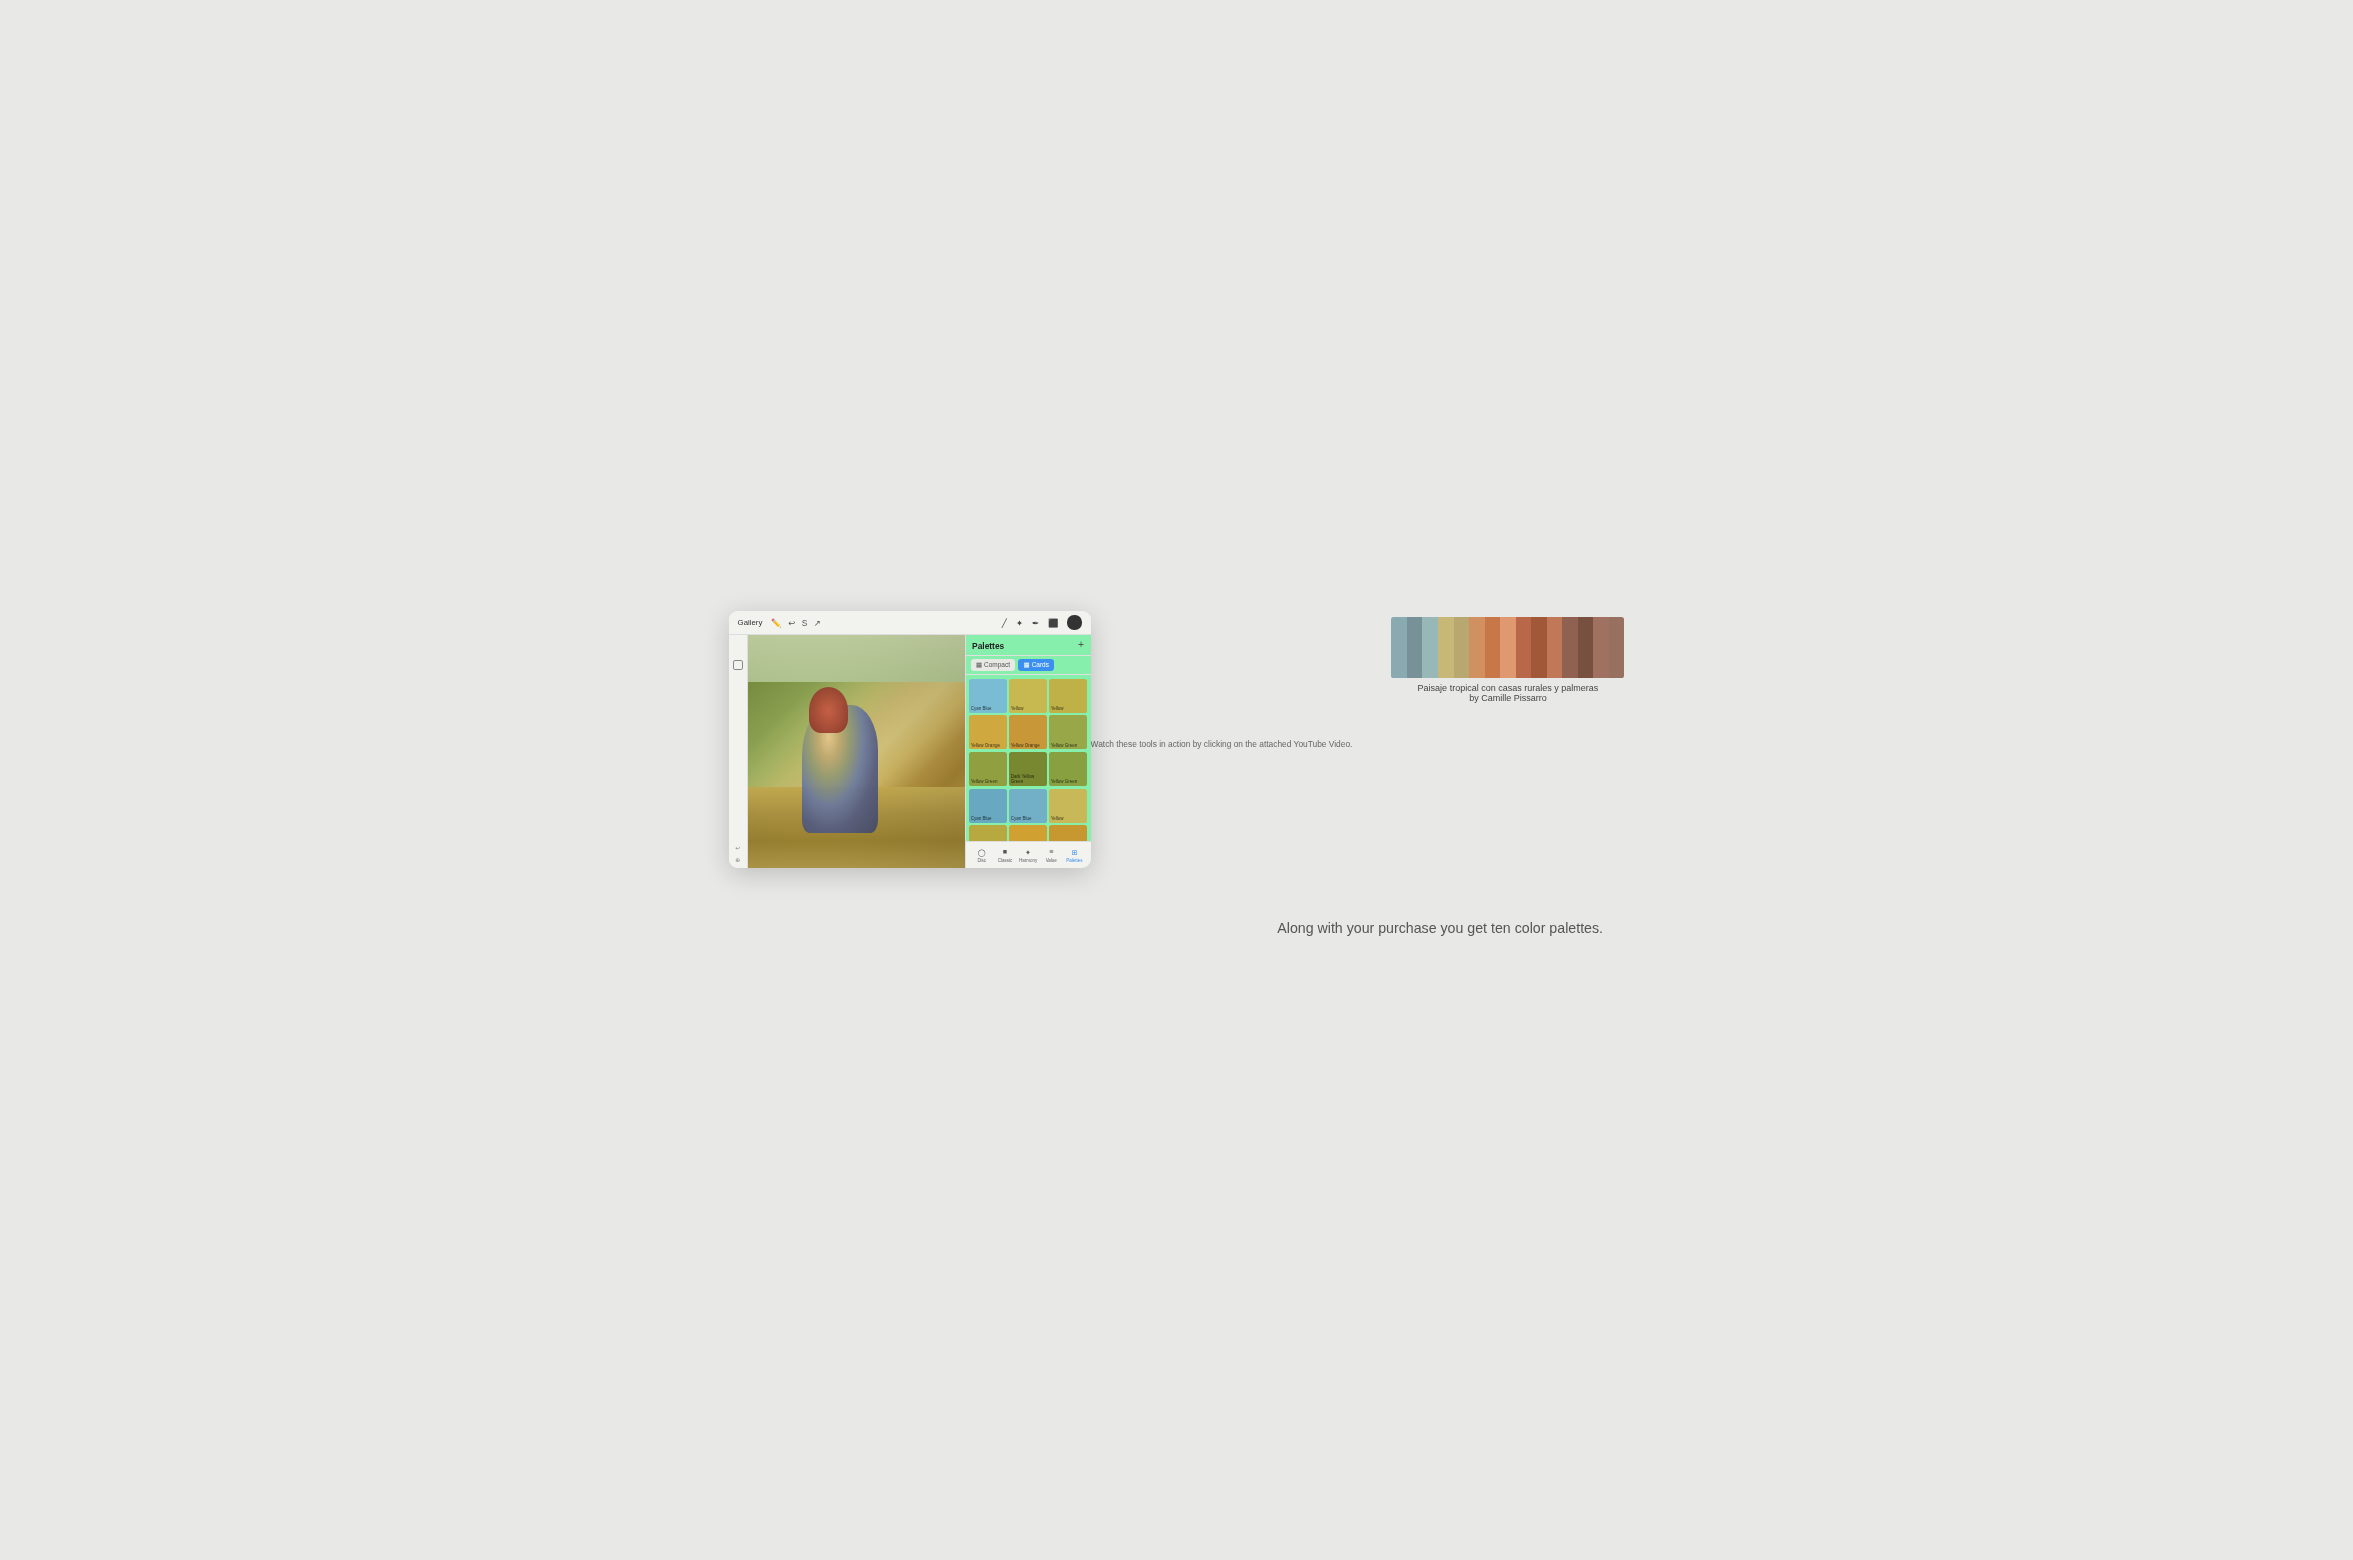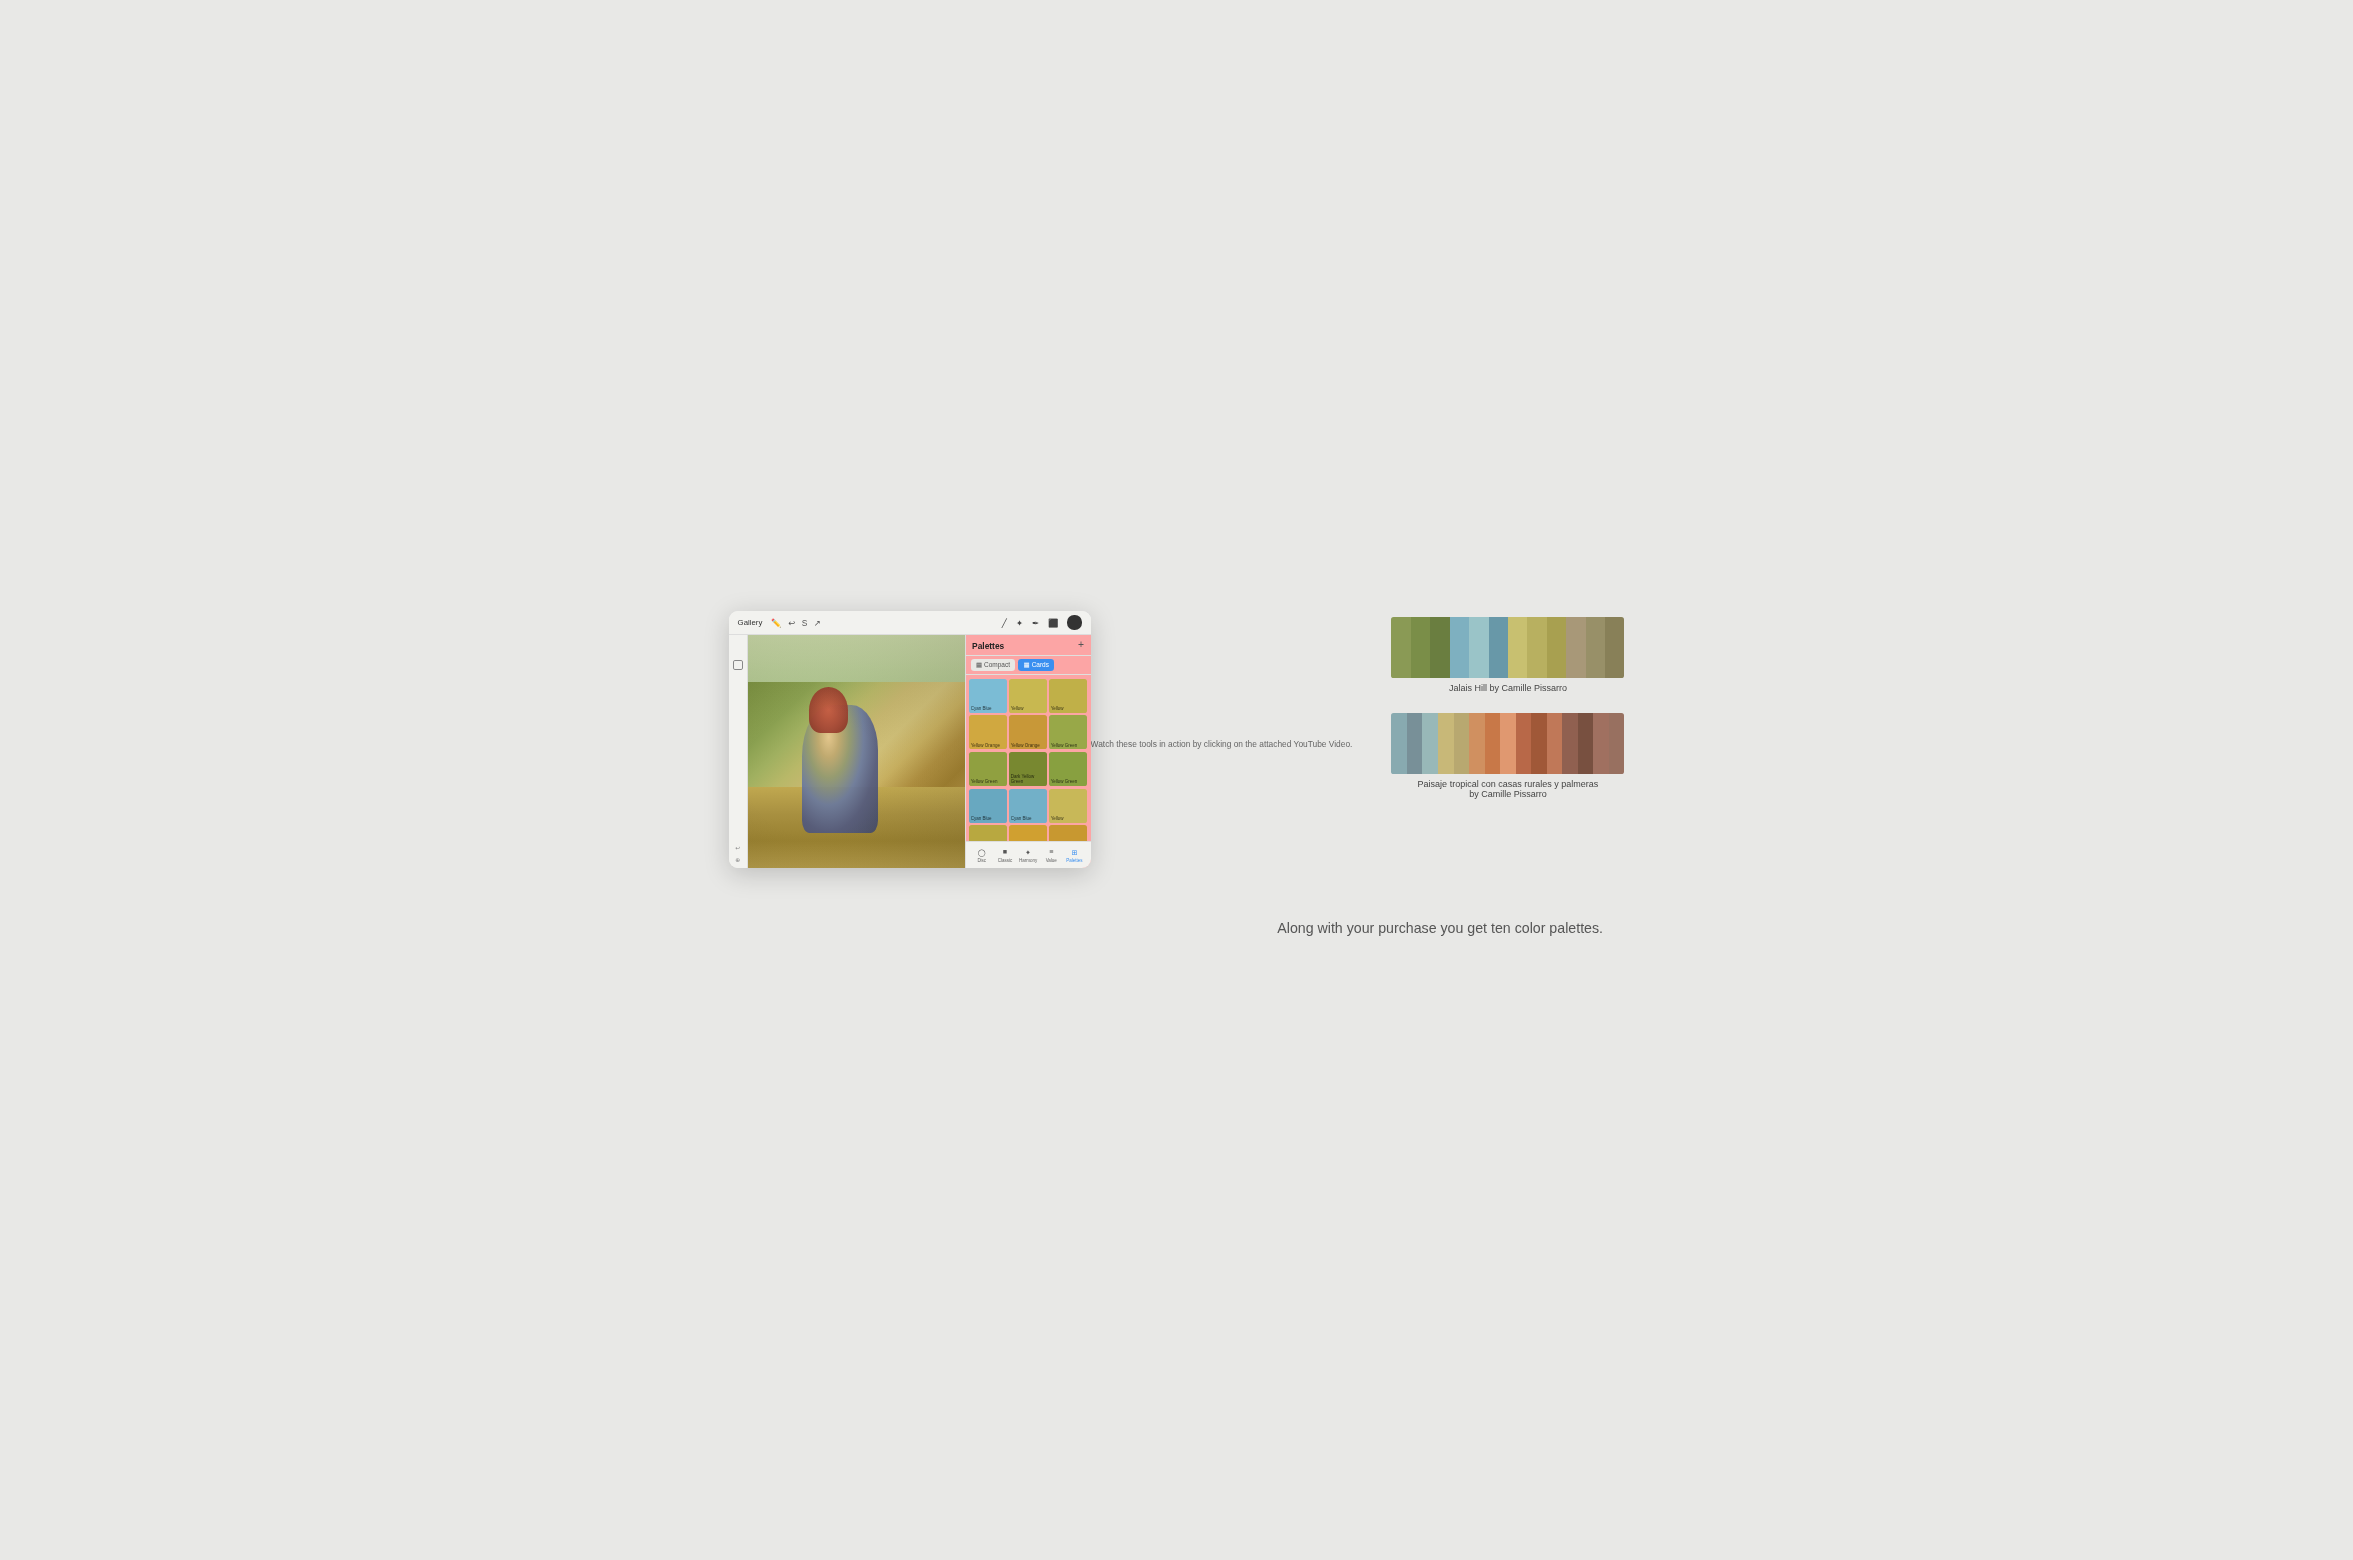--- a/index.html
+++ b/index.html
@@ -122,21 +122,21 @@
       border: 1px solid #888;
       border-radius: 1.9px;
       display: flex;
       align-items: center;
       justify-content: center;
     }
 
     
     .palettes-panel {
       width: 126px;
-      background: #fca5a5;
+      background: #86efac;
       border-left: 0.6px solid #ddd;
       display: flex;
       flex-direction: column;
       font-size: 6.5px;
     }
 
     .palettes-header {
       display: flex;
       align-items: center;
       justify-content: space-between;
@@ -463,37 +463,20 @@
             </div>
           </div>
         </div>
       </div>
 
       <p class="caption-text">Watch these tools in action by clicking on the attached YouTube Video.</p>
     </div>
 
     <div class="palette-cards">
 
-      <div class="palette-card">
-        <div class="palette-swatches">
-          <div class="palette-color" style="background:#8a9a55;"></div>
-          <div class="palette-color" style="background:#7a8e48;"></div>
-          <div class="palette-color" style="background:#6a7e40;"></div>
-          <div class="palette-color" style="background:#7eb0c0;"></div>
-          <div class="palette-color" style="background:#9ac4c8;"></div>
-          <div class="palette-color" style="background:#6898a8;"></div>
-          <div class="palette-color" style="background:#c8c070;"></div>
-          <div class="palette-color" style="background:#b8b060;"></div>
-          <div class="palette-color" style="background:#a8a050;"></div>
-          <div class="palette-color" style="background:#a89878;"></div>
-          <div class="palette-color" style="background:#989068;"></div>
-          <div class="palette-color" style="background:#888058;"></div>
-        </div>
-        <span class="palette-name">Jalais Hill by Camille Pissarro</span>
-      </div>
 
       <div class="palette-card">
         <div class="palette-swatches">
           <div class="palette-color" style="background:#88aab0;"></div>
           <div class="palette-color" style="background:#789098;"></div>
           <div class="palette-color" style="background:#98b8b8;"></div>
           <div class="palette-color" style="background:#c8b878;"></div>
           <div class="palette-color" style="background:#b8a870;"></div>
           <div class="palette-color" style="background:#d09060;"></div>
           <div class="palette-color" style="background:#c87848;"></div>

